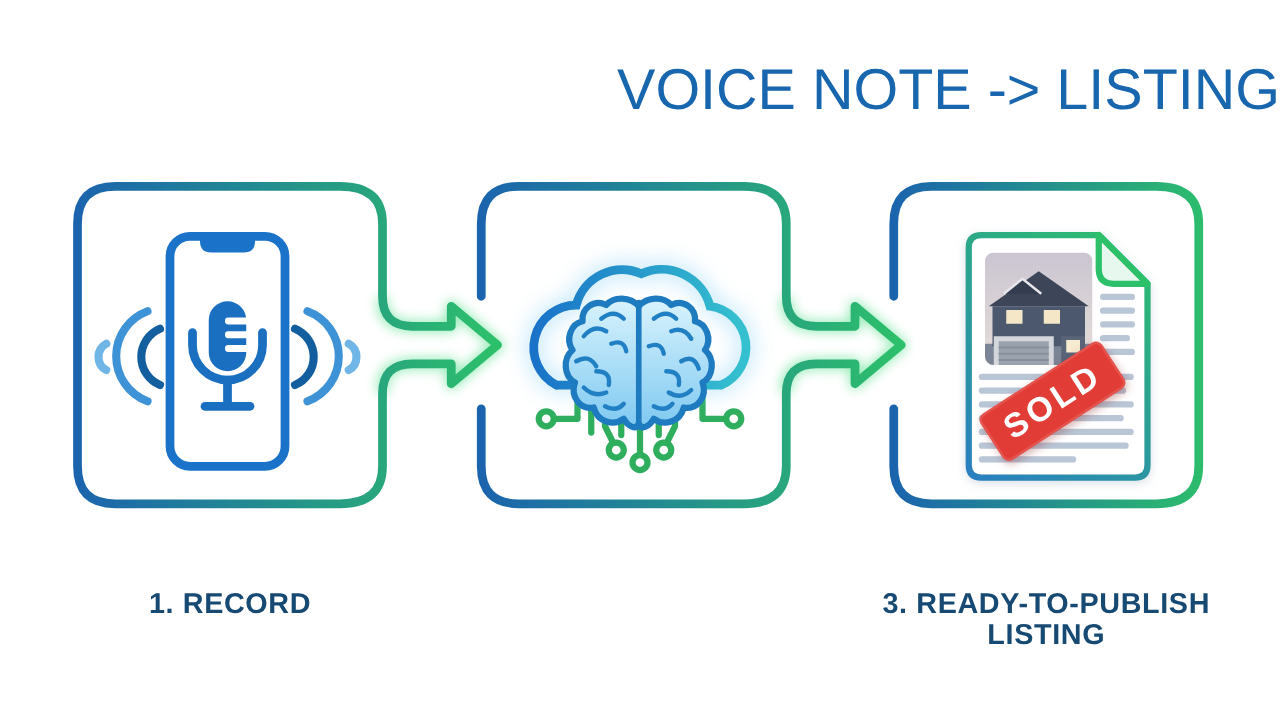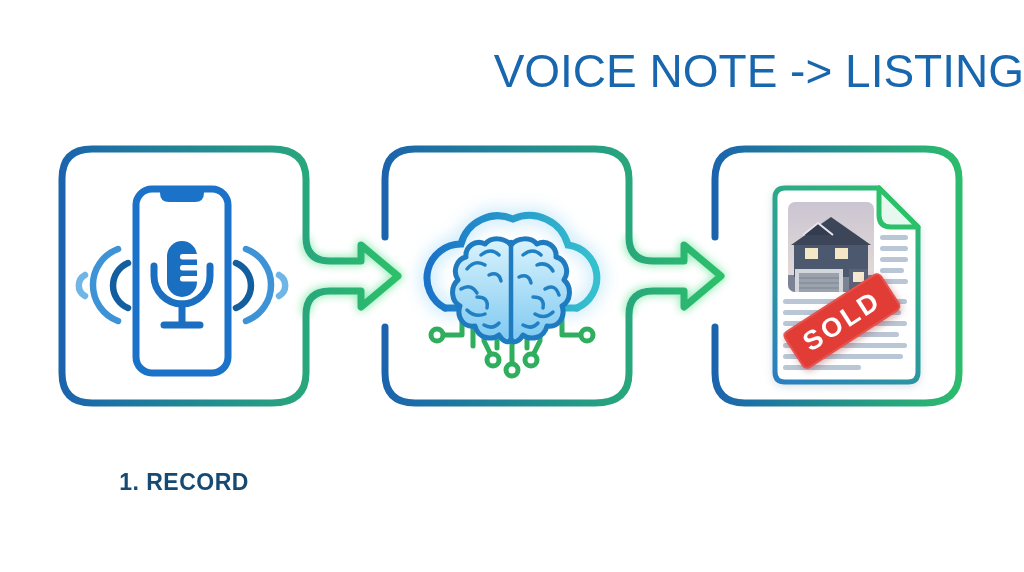--- a/index.html
+++ b/index.html
@@ -201,14 +201,18 @@
         <rect x="72" y="209" width="120" height="5" rx="2.5"></rect>
         <rect x="72" y="220" width="78" height="5" rx="2.5"></rect>
       </g>
     </svg>
     <div class="stamp">SOLD</div>
   </div>
 
   <div class="step-label l1">
     <span>1. RECORD</span><br>
   </div>
+  <div class="step-label l3">
+    <span>3. READY-TO-PUBLISH</span><br>
+    <span>LISTING</span>
+  </div>
 
 </div>
 
 </body></html>

